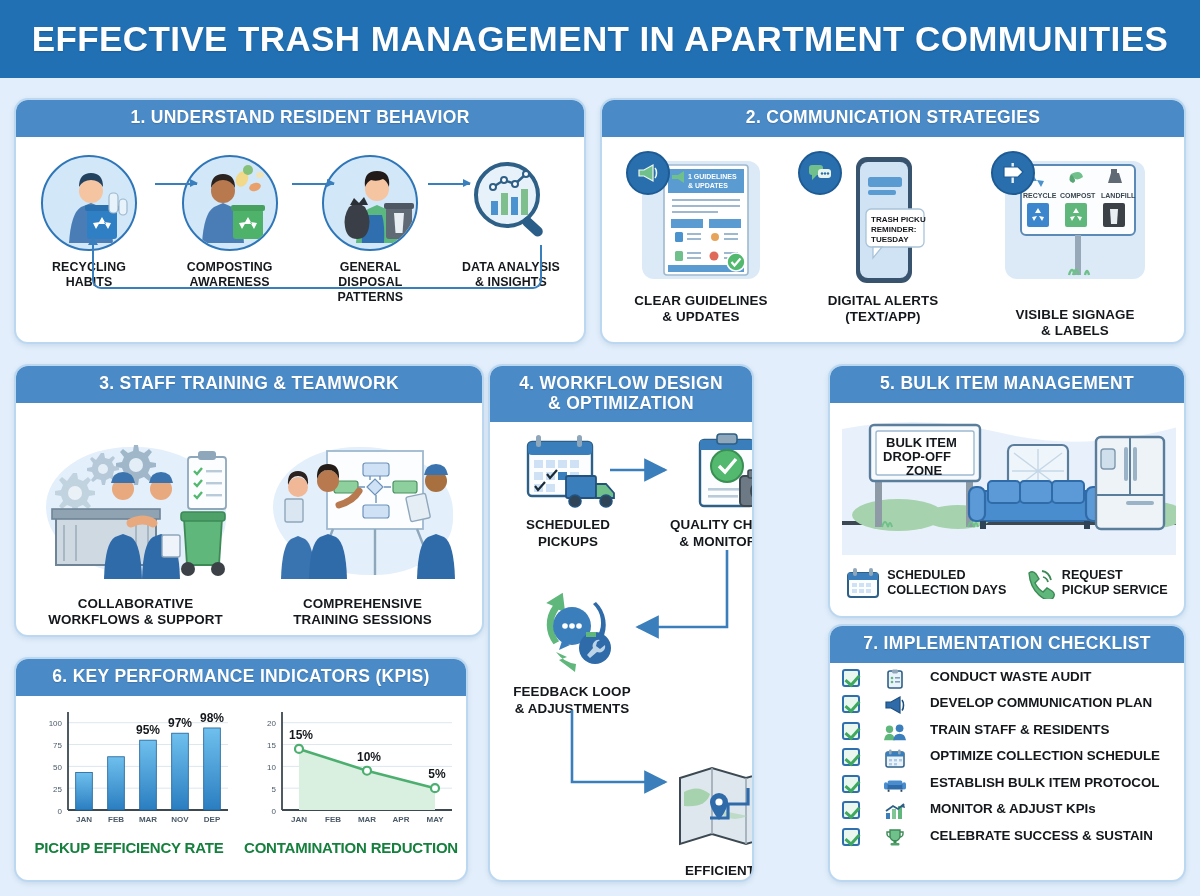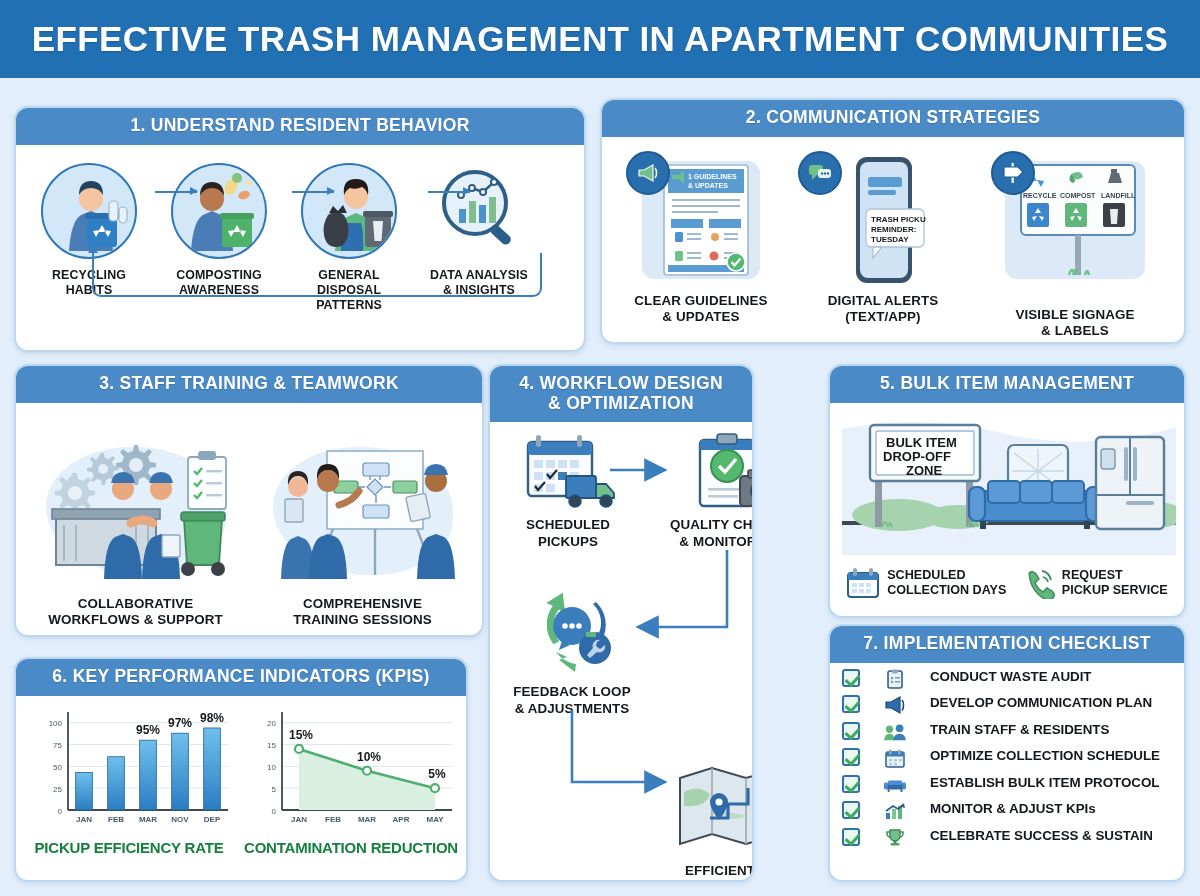--- a/index.html
+++ b/index.html
@@ -50,21 +50,21 @@
     letter-spacing: .3px;
     text-align: center;
     padding: 8px 6px 9px;
     line-height: 1.12;
     text-transform: uppercase;
     text-shadow: 0 1px 1px rgba(0,0,0,.16);
   }
   .pbody { padding: 10px 8px; position: relative; height: calc(100% - 39px); }
 
   
-  .flowrow { display: flex; align-items: flex-start; justify-content: flex-start; padding-top: 8px; }
+  .flowrow { display: flex; align-items: flex-start; justify-content: space-between; padding-top: 8px; }
   .flowcell { display: flex; flex-direction: column; align-items: center; width: 130px; position: relative; }
   .circart {
     width: 96px; height: 96px; border-radius: 50%;
     background: #d2e7f8; border: 2.5px solid #2f76b8;
     display: flex; align-items: center; justify-content: center;
     position: relative; overflow: hidden;
   }
   .cap {
     margin-top: 9px; text-align: center;
     font-size: 12.4px; font-weight: bold; color: #14181c;
@@ -153,21 +153,21 @@
 </style>
 </head>
 <body>
 
 <div id="page">
 
   <div class="titlebar">
     <h1>EFFECTIVE TRASH MANAGEMENT IN APARTMENT COMMUNITIES</h1>
   </div>
 
-  <div class="panel" style="left:14px; top:106px; width:572px; height:246px;">
+  <div class="panel" style="left:14px; top:98px; width:572px; height:246px;">
     <div class="phead">1. UNDERSTAND RESIDENT BEHAVIOR</div>
     <div class="pbody">
       <div class="flowrow">
 
         <div class="flowcell">
           <div class="circart">
             <svg width="92" height="92" viewBox="0 0 92 92">
               <path d="M26 86 q2-30 12-36 l10-4 10 4 q10 6 12 36z" fill="#4a7db5"></path>
               <circle cx="48" cy="34" r="12" fill="#f5c4a0"></circle>
               <path d="M36 30 q0-14 12-14 t12 14 q-4-7-12-7 t-12 7z" fill="#23425f"></path>

